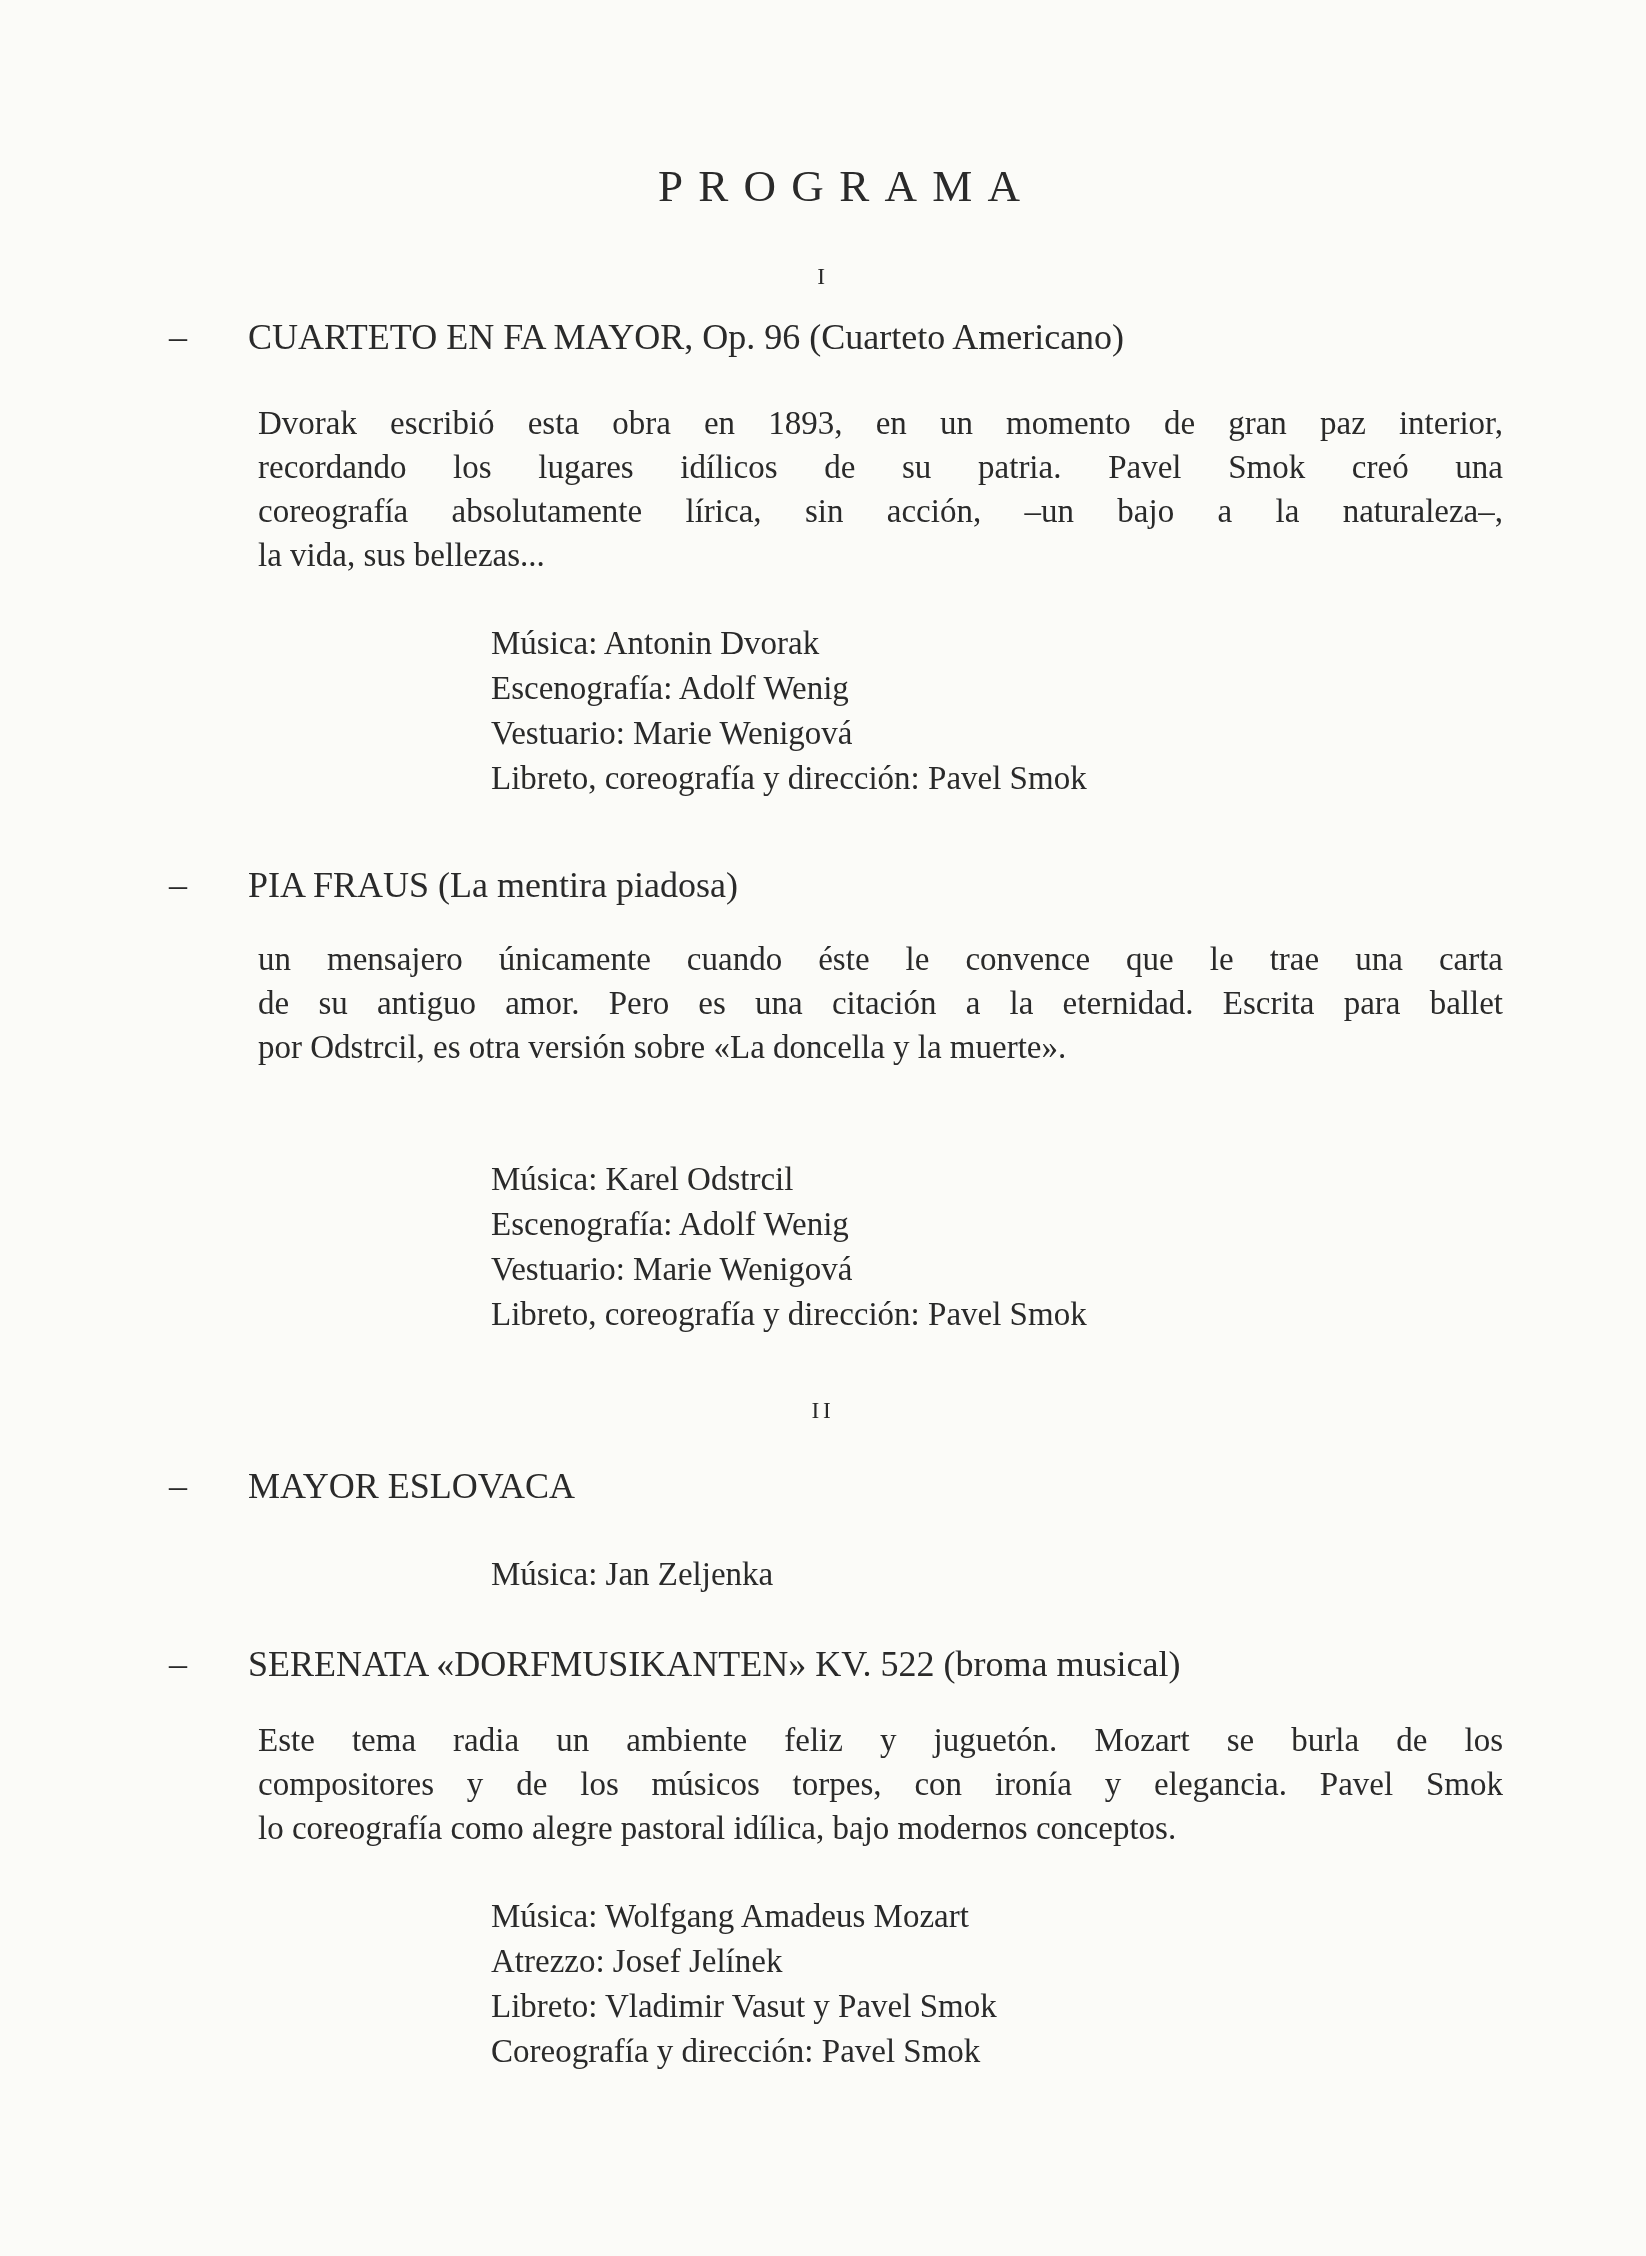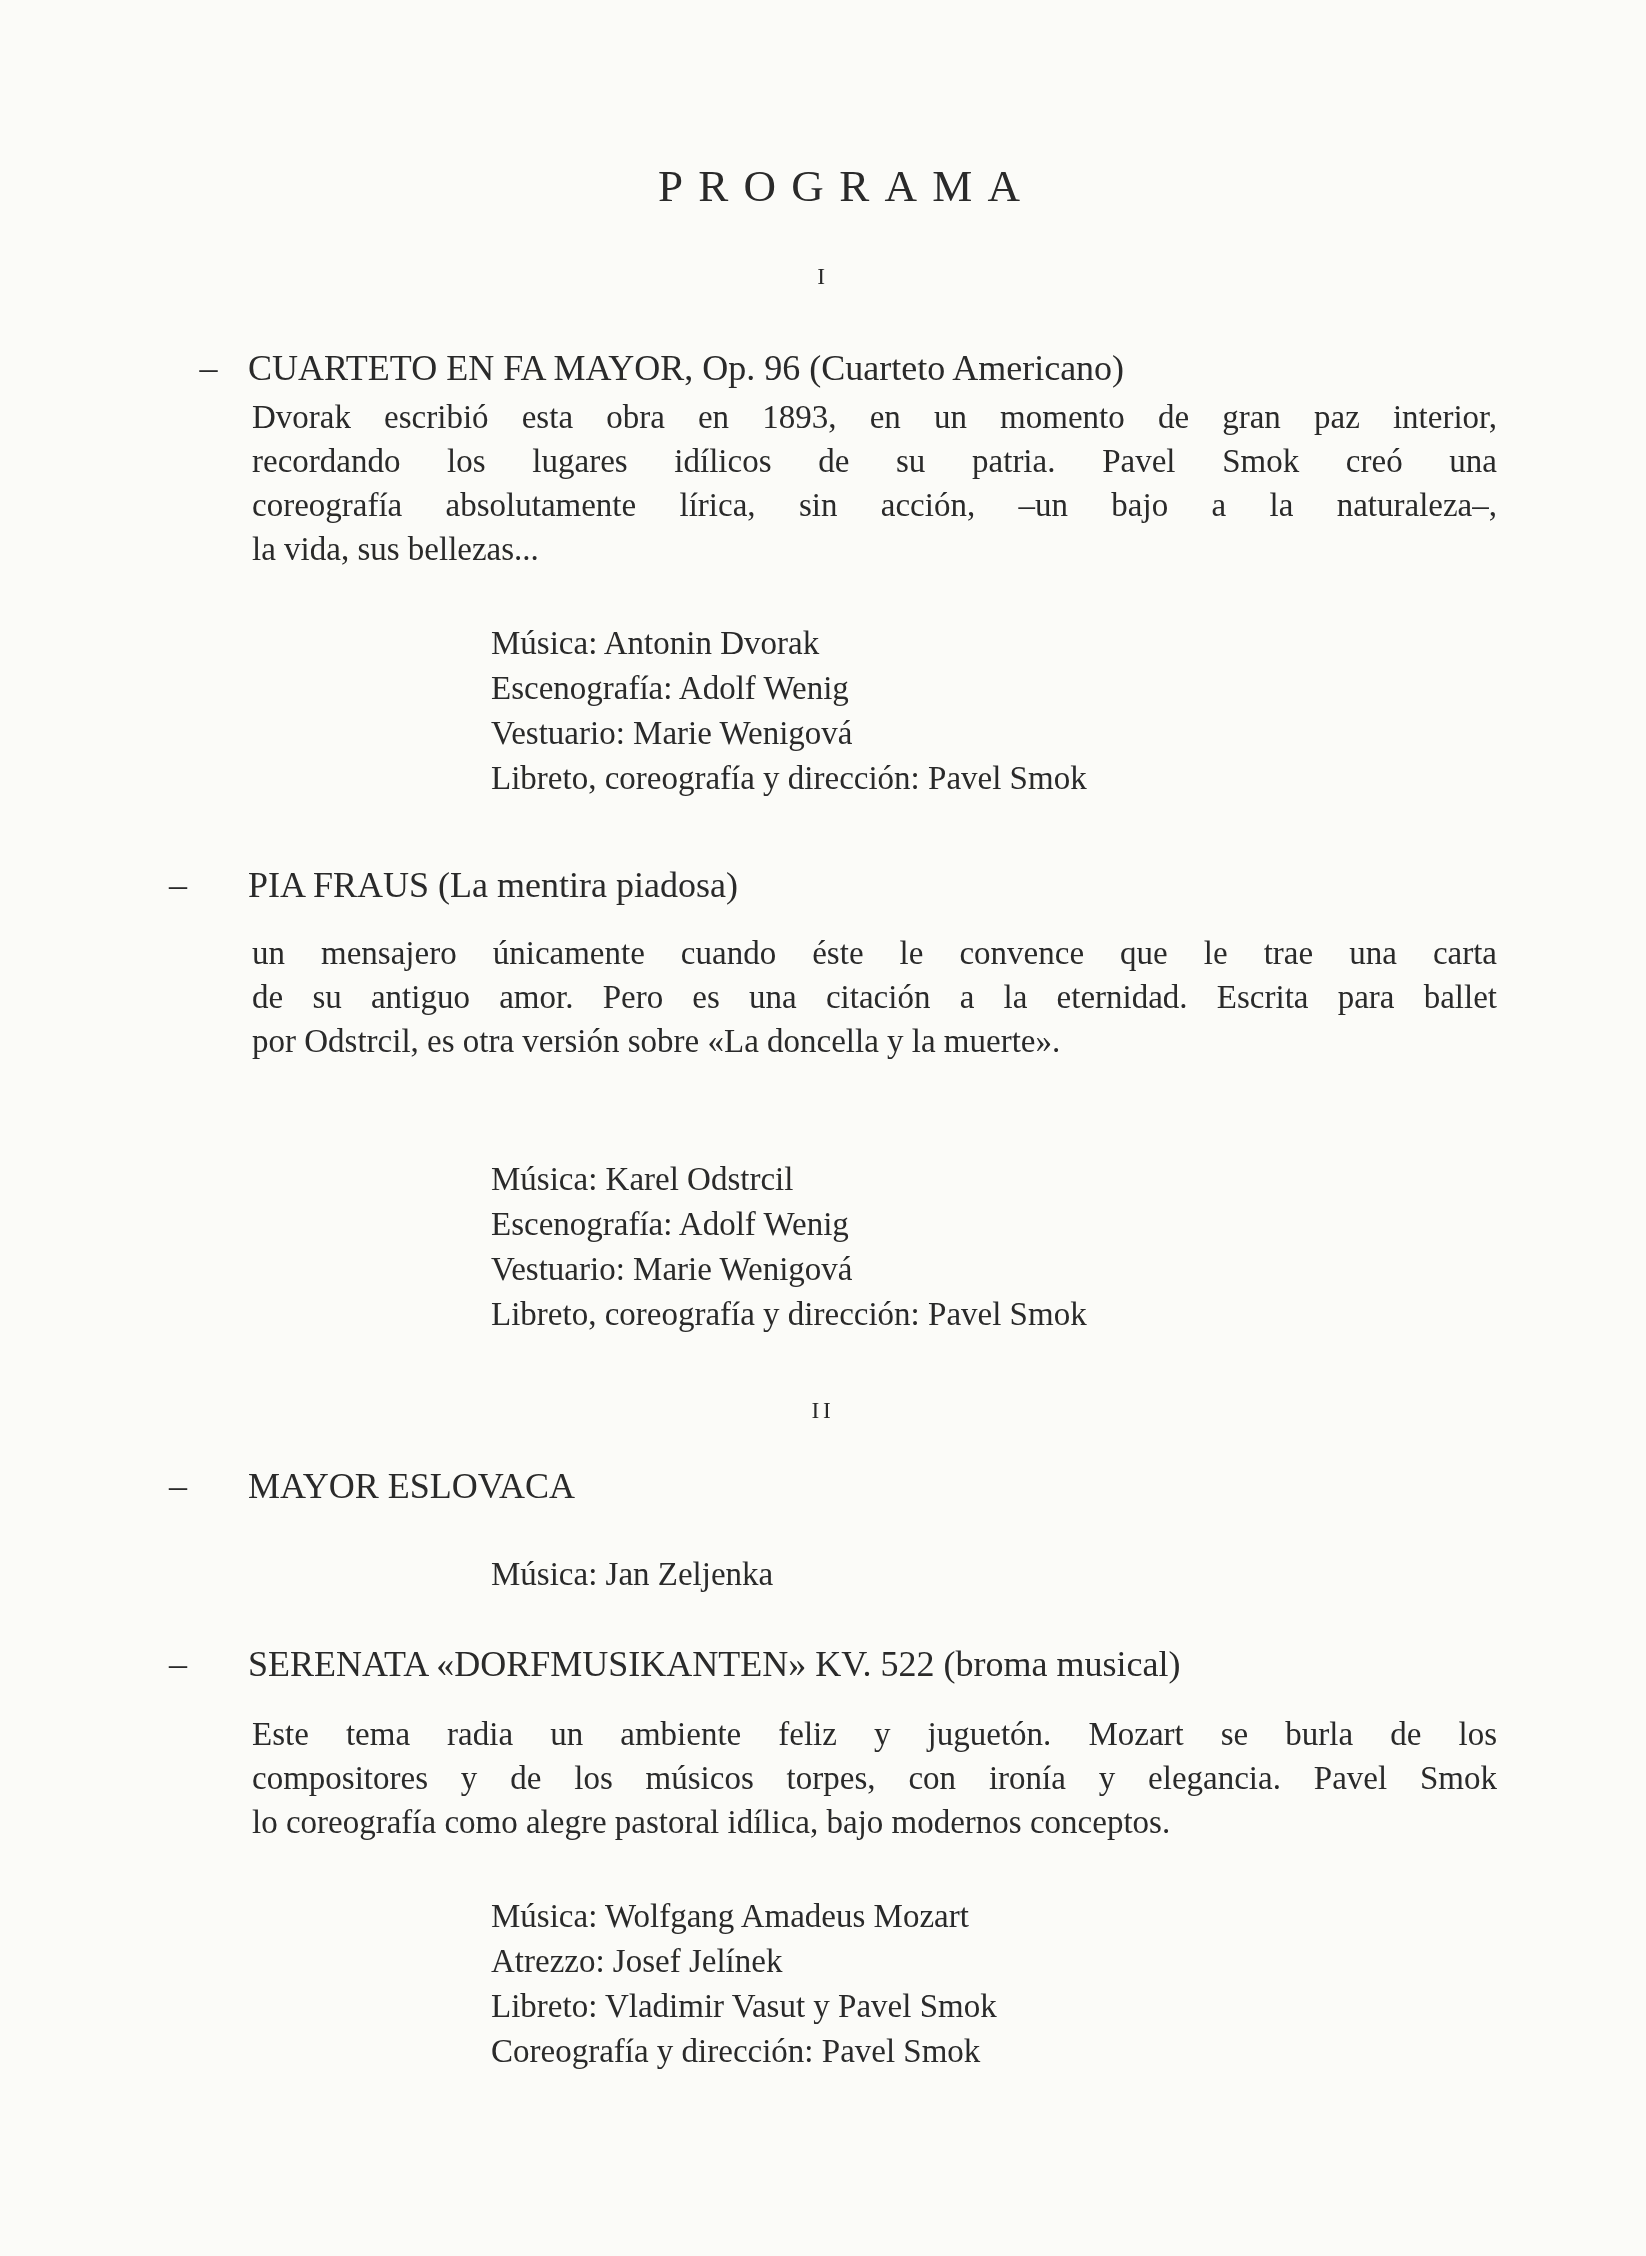--- a/index.html
+++ b/index.html
@@ -54,21 +54,21 @@
       width: 79px;
     }
     .desc {
       position: absolute;
       left: 248px;
       width: 1245px;
       font-size: 33px;
       line-height: 44px;
       text-align: justify;
       text-align-last: left;
-      margin: 4px;
+      margin: 10px;
     }
     .desc span.line {
       display: block;
       text-align: justify;
       text-align-last: justify;
     }
     .desc span.line.last {
       text-align-last: left;
     }
     .credits {
@@ -84,21 +84,21 @@
   </style>
 </head>
 <body>
 
 <div class="page">
 
   <h1 class="title">PROGRAMA</h1>
 
   <div class="part-numeral" style="top:263px;">I</div>
 
-  <div class="item-heading" style="top:347px;text-align:center;">
+  <div class="item-heading" style="top:316px;">
     <span class="dash">–</span><span>CUARTETO EN FA MAYOR, Op. 96 (Cuarteto Americano)</span>
   </div>
   <p class="desc" style="top:391px;">
     <span class="line">Dvorak escribió esta obra en 1893, en un momento de gran paz interior,</span>
     <span class="line">recordando los lugares idílicos de su patria. Pavel Smok creó una</span>
     <span class="line">coreografía absolutamente lírica, sin acción, –un bajo a la naturaleza–,</span>
     <span class="line last">la vida, sus bellezas...</span>
   </p>
   <div class="credits" style="top:621px;">
     <span class="row">Música: Antonin Dvorak</span>

